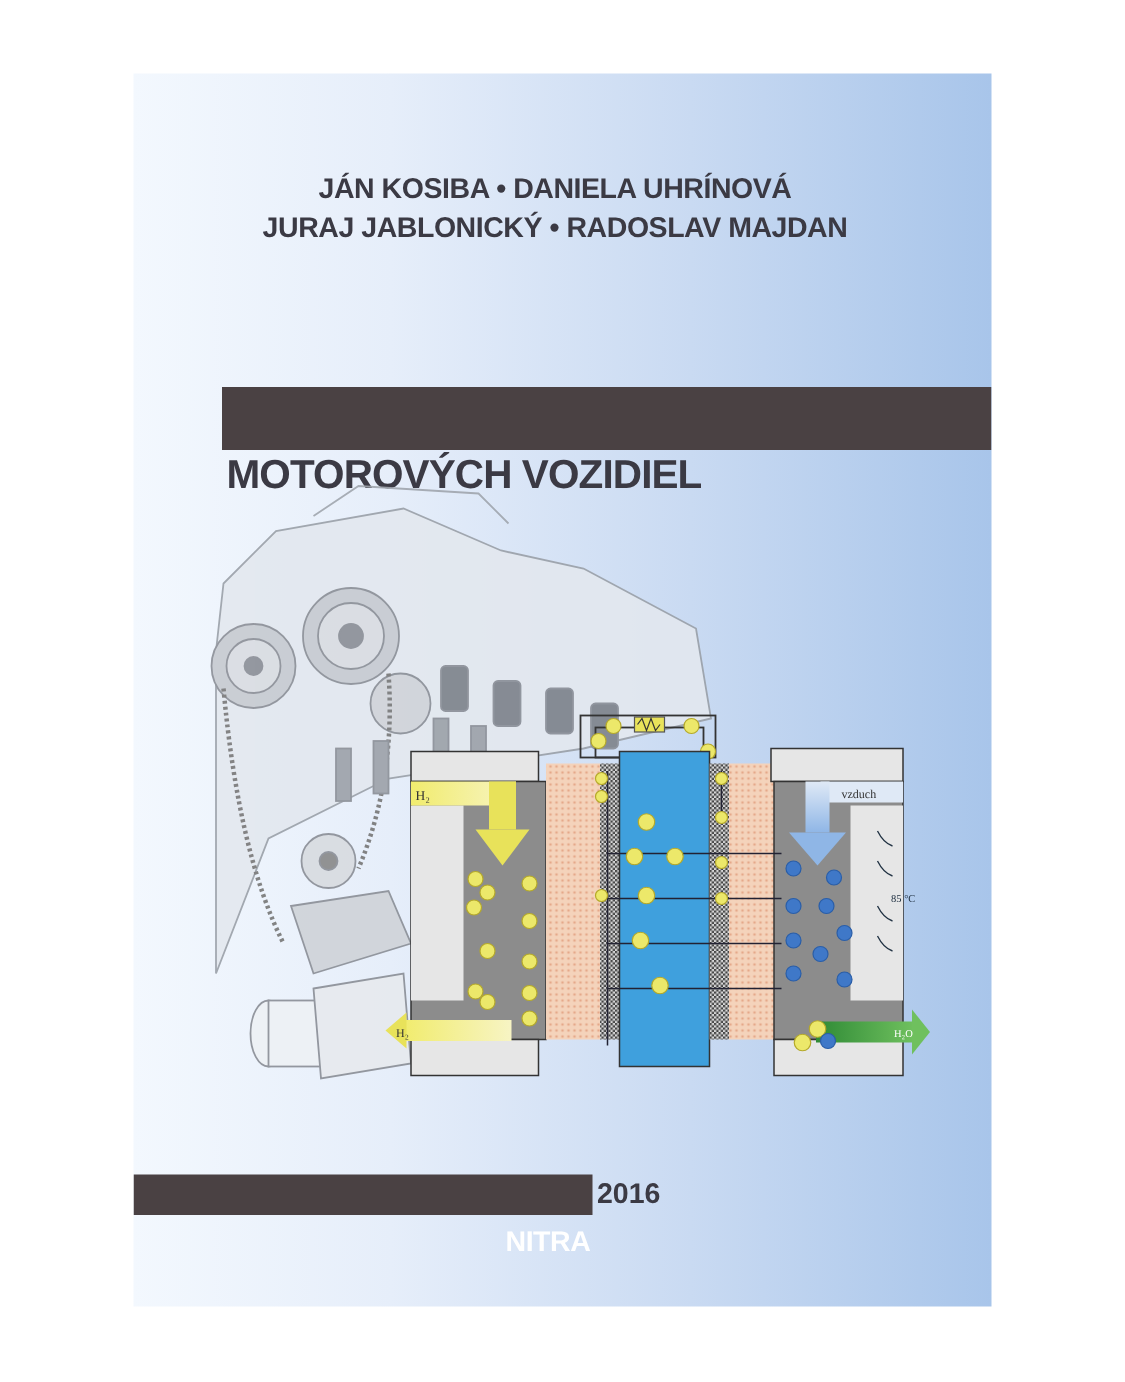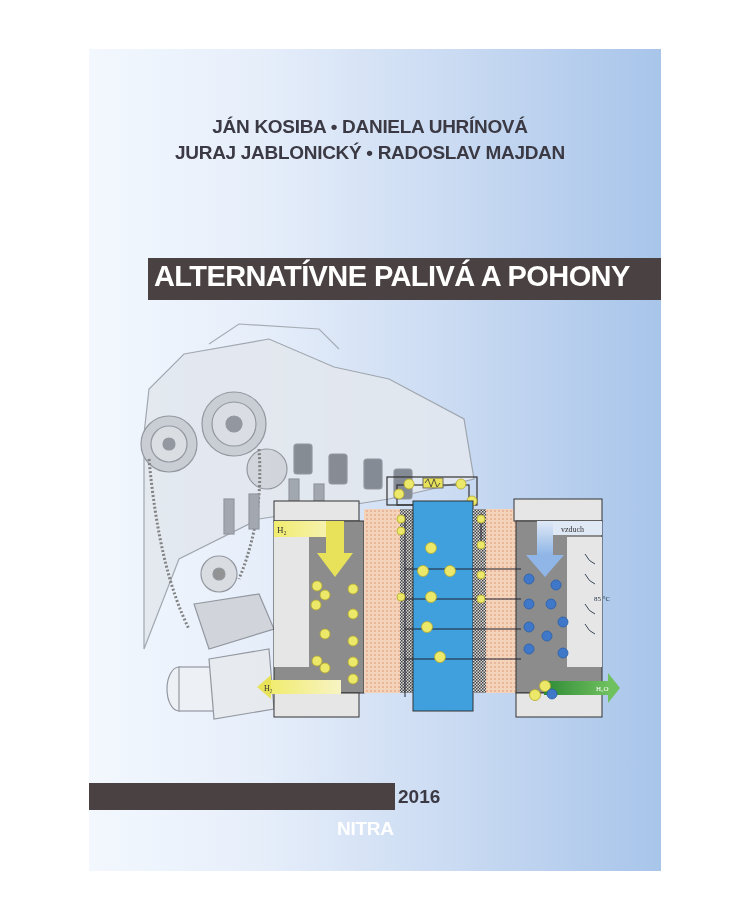--- a/index.html
+++ b/index.html
@@ -20,21 +20,21 @@
 </style>
 </head>
 <body>
 
 <div class="cover">
 
   <div class="authors a2">JURAJ JABLONICKÝ • RADOSLAV MAJDAN</div>
   <div class="authors a1">JÁN KOSIBA • DANIELA UHRÍNOVÁ</div>
 
   <div class="title-bar"></div>
-  <div class="title1">ALTERNATÍVNE PALIVÁ A POHONY</div>
+  <div class="title2">MOTOROVÝCH VOZIDIEL</div>
 
   <svg class="illus" viewBox="0 0 572 822" xmlns="http://www.w3.org/2000/svg">
     <defs>
       <pattern id="dots" width="4" height="4" patternUnits="userSpaceOnUse">
         <rect width="4" height="4" fill="#f4d3bb"></rect>
         <circle cx="2" cy="2" r="0.9" fill="#e5a98a"></circle>
       </pattern>
       <pattern id="mesh" width="3" height="3" patternUnits="userSpaceOnUse">
         <rect width="3" height="3" fill="#d9d9d9"></rect>
         <rect width="1.5" height="1.5" fill="#444"></rect>

